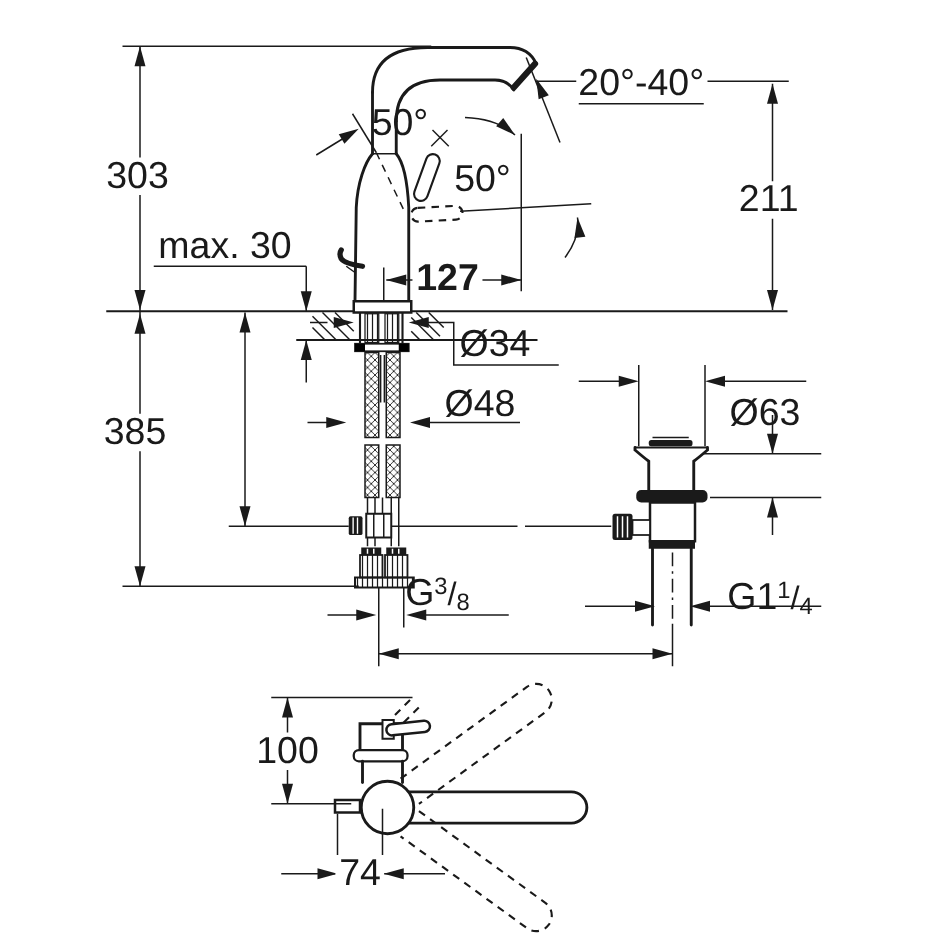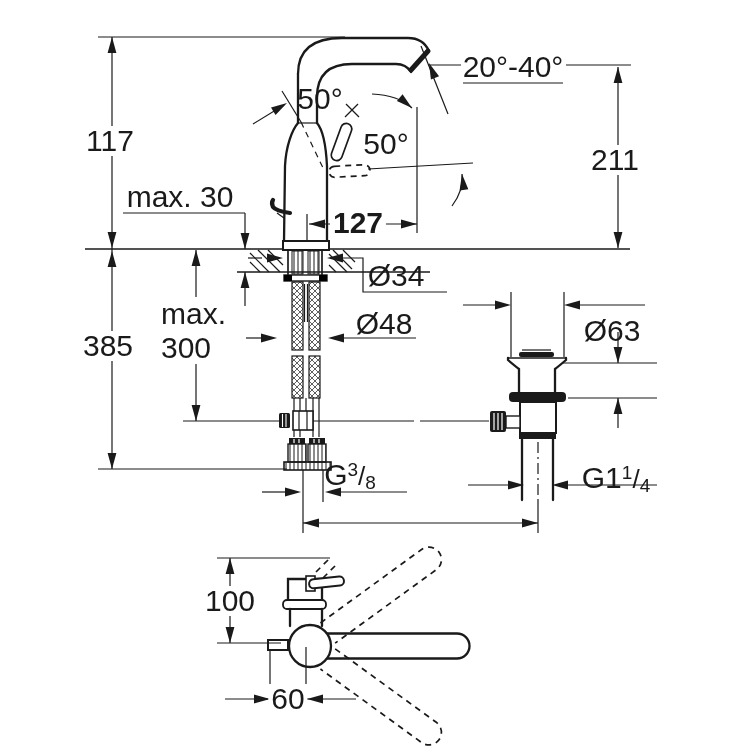--- a/index.html
+++ b/index.html
@@ -6,21 +6,21 @@
   #canvas{position:relative;width:750px;height:750px;background:#fff;overflow:hidden;
           font-family:"Liberation Sans", sans-serif;color:#1a1a1a;}
   #canvas svg{position:absolute;left:0;top:0;}
   .t{stroke:#1a1a1a;stroke-width:1.2;fill:none}
   .m{stroke:#1a1a1a;stroke-width:1.7;fill:none}
   .k{stroke:#1a1a1a;stroke-width:2.3;fill:none;stroke-linecap:round}
   .thick5{stroke:#1a1a1a;stroke-width:5;fill:none;stroke-linecap:round}
   .dash{stroke-dasharray:6 5}
   .cdash{stroke-dasharray:11 4 2 4}
   .lbl{position:absolute;transform:translate(-50%,-50%);font-size:30px;line-height:1;
-       white-space:nowrap;color:#1a1a1a;}
+       white-space:nowrap;color:#1a1a1a;text-align:center;}
   .bgw{background:#fff;padding:0 3px;}
   .two{transform:none;line-height:1.12;}
   .frac-sup{font-size:19px;vertical-align:9px;}
   .frac-sub{font-size:19px;vertical-align:-4px;}
   .frac-sl{font-size:26px;}
 </style>
 </head>
 <body>
 
 <div id="canvas">
@@ -256,32 +256,28 @@
       <use href="#ah" transform="translate(230 643) rotate(90)"></use>
       <line class="t" x1="217" y1="643" x2="281" y2="643"></line>
       <line class="t" x1="270" y1="651" x2="270" y2="713"></line>
       <line class="t" x1="225" y1="699" x2="356" y2="699"></line>
       <use href="#ah" transform="translate(270 699) rotate(0)"></use>
       <use href="#ah" transform="translate(307 699) rotate(180)"></use>
     </g>
   </g>
 </svg>
 
-<div class="lbl bgw" style="left:110px;top:141px;">117</div>
+<div class="lbl bgw" style="left:110px;top:141px;">303</div>
 <div class="lbl" style="left:180px;top:197px;">max. 30</div>
 <div class="lbl" style="left:320px;top:99px;">50°</div>
 <div class="lbl" style="left:386px;top:144px;">50°</div>
 <div class="lbl" style="left:513px;top:67px;">20°-40°</div>
 <div class="lbl bgw" style="left:615px;top:160px;">211</div>
 <div class="lbl bgw" style="left:358px;top:223px;font-weight:bold;">127</div>
 <div class="lbl bgw" style="left:108px;top:346px;">385</div>
-<div class="lbl two bgw" style="left:158px;top:297px;">
-  <div>max.</div>
-  <div>300</div>
-</div>
 <div class="lbl" style="left:396px;top:276px;">Ø34</div>
 <div class="lbl" style="left:384px;top:324px;">Ø48</div>
 <div class="lbl" style="left:612px;top:285px;margin-top:46px;">Ø63</div>
 <div class="lbl" style="left:350px;top:476px;"><span>G</span><span class="frac-sup">3</span><span class="frac-sl">/</span><span class="frac-sub">8</span></div>
 <div class="lbl" style="left:616px;top:464px;margin-top:15px;"><span>G1</span><span class="frac-sup">1</span><span class="frac-sl">/</span><span class="frac-sub">4</span></div>
 <div class="lbl bgw" style="left:230px;top:601px;">100</div>
-<div class="lbl bgw" style="left:288px;top:699px;">60</div>
+<div class="lbl bgw" style="left:288px;top:699px;">74</div>
 </div>
 
 </body></html>

